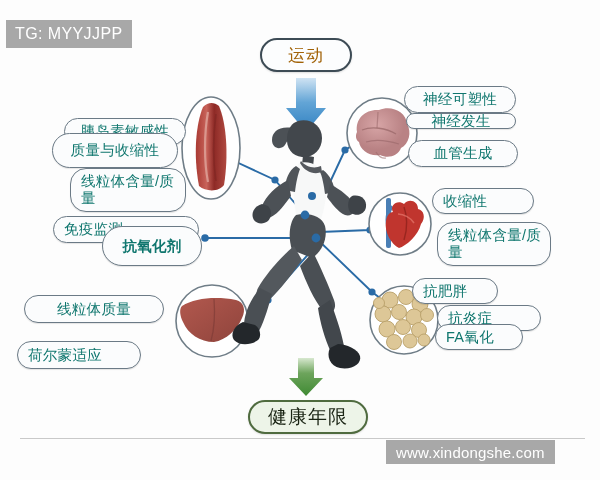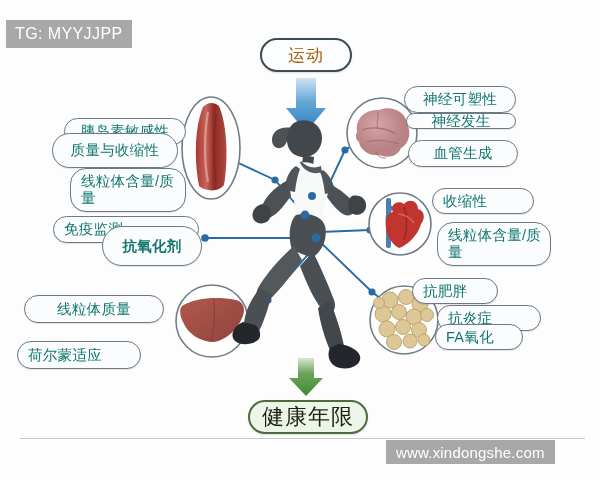--- a/index.html
+++ b/index.html
@@ -78,21 +78,21 @@
     top: 400px;
     width: 120px;
     height: 34px;
     box-sizing: border-box;
     background: #edf4e8;
     border: 2.2px solid #4f6b3f;
     border-radius: 17px;
     display: flex;
     align-items: center;
     justify-content: center;
-    font-size: 22px;
+    font-size: 19px;
     color: #1a2414;
     letter-spacing: 1px;
     box-shadow: 0 1px 2px rgba(0,0,0,0.12);
     z-index: 7;
   }
   
   .wm {
     position: absolute;
     background: #a8a8a8;
     color: #ffffff;

